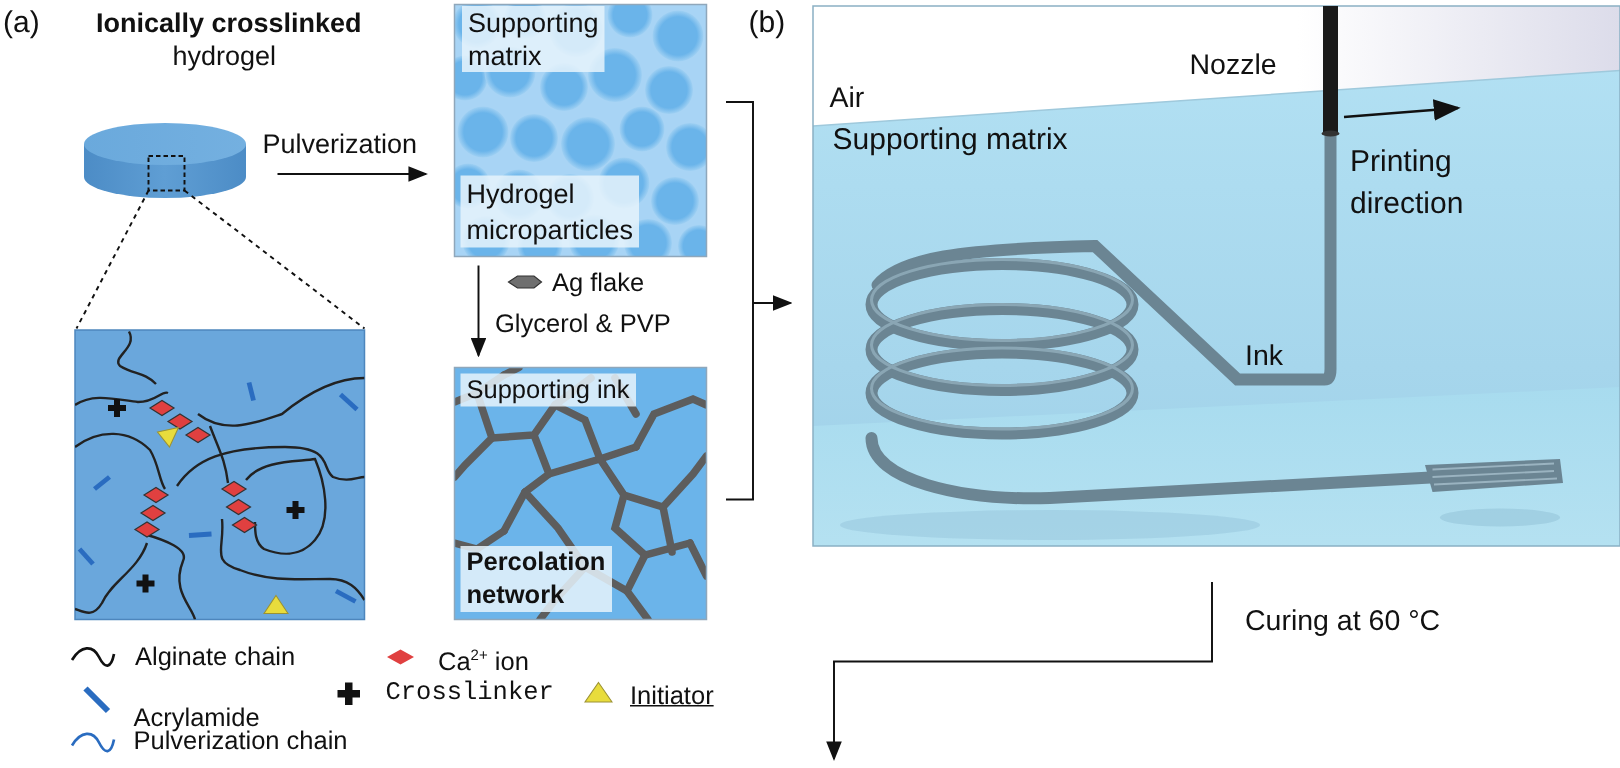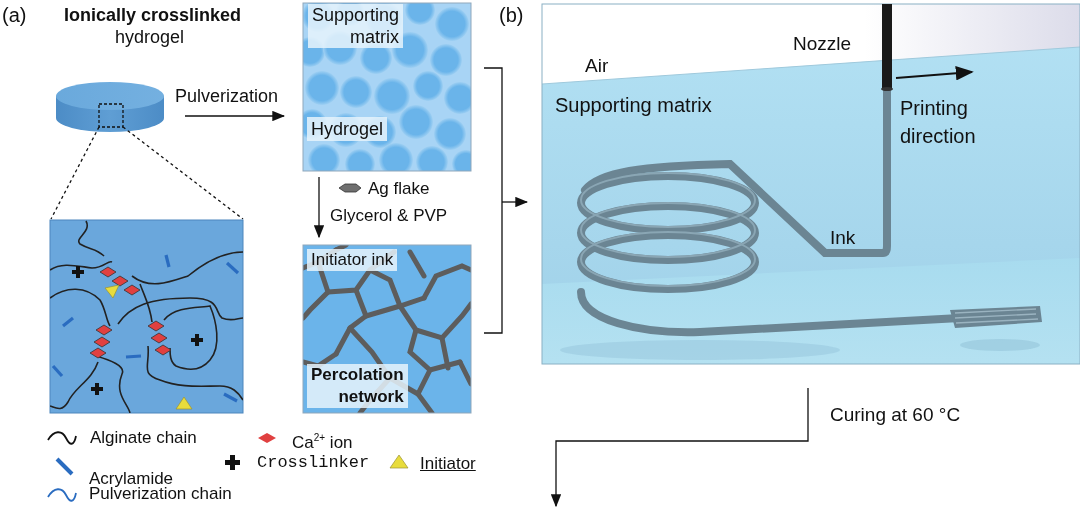--- a/index.html
+++ b/index.html
@@ -1,20 +1,20 @@
 <!DOCTYPE html>
 <html><head>
 <meta charset="utf-8">
 <style>
   html, body { margin:0; padding:0; background:#ffffff; }
   body { width:1080px; height:512px; position:relative; overflow:hidden;
          font-family:"Liberation Sans", sans-serif; color:#111; }
   .abs { position:absolute; }
   .txt { font-size:19px; line-height:22px; white-space:nowrap; }
-  .label-box { background:rgba(230,243,252,0.85); padding:0 4px;text-align:right; }
+  .label-box { background:rgba(230,243,252,0.85); padding:0 4px; }
   svg { position:absolute; left:0; top:0; overflow:visible; }
 </style>
 </head>
 <body>
 
 <svg width="1080" height="512">
   <defs>
     <linearGradient id="diskTop" x1="0" x2="1">
       <stop offset="0" stop-color="#6aa9dc"></stop>
         <stop offset="1" stop-color="#74b0e0"></stop>
@@ -224,38 +224,39 @@
 <div class="abs txt" style="left:64px;top:4px;font-size:18px;font-weight:bold;">Ionically crosslinked</div>
 <div class="abs txt" style="left:115px;top:26px;font-size:18px;">hydrogel</div>
 <div class="abs txt" style="left:175px;top:85px;font-size:18px;">Pulverization</div>
 
 <div class="abs txt label-box" style="left:308px;top:4px;font-size:18px;line-height:22px;">
   <div>Supporting</div>
   <div>matrix</div>
 </div>
 <div class="abs txt label-box" style="left:307px;top:117px;font-size:18px;line-height:24px;">
   <div>Hydrogel</div>
+  <div>microparticles</div>
 </div>
 <div class="abs txt" style="left:368px;top:178px;font-size:17px;">Ag flake</div>
 <div class="abs txt" style="left:330px;top:205px;font-size:17px;">Glycerol &amp; PVP</div>
-<div class="abs txt label-box" style="left:307px;top:249px;font-size:17px;">Initiator ink</div>
+<div class="abs txt label-box" style="left:307px;top:249px;font-size:17px;">Supporting ink</div>
 <div class="abs txt label-box" style="left:307px;top:364px;font-size:17px;line-height:22px;font-weight:bold;">
   <div>Percolation</div>
   <div>network</div>
 </div>
 
 <div class="abs txt" style="left:90px;top:427px;font-size:17px;">Alginate chain</div>
 <div class="abs txt" style="left:292px;top:427px;font-size:17px;"><span>Ca</span><sup style="font-size:10px;">2+</sup><span> ion</span></div>
 <div class="abs txt" style="left:89px;top:456px;font-size:17px;margin-top:12px;">Acrylamide</div>
 <div class="abs txt" style="left:257px;top:452px;font-size:17px;font-family:Liberation Mono, monospace;">Crosslinker</div>
 <div class="abs txt" style="left:420px;top:453px;font-size:17px;text-decoration:underline;">Initiator</div>
 <div class="abs txt" style="left:89px;top:483px;font-size:17px;">Pulverization chain</div>
 
 <div class="abs txt" style="left:499px;top:4px;font-size:20px;">(b)</div>
-<div class="abs txt" style="left:553px;top:55px;font-size:19px;margin-left:32px;">Air</div>
-<div class="abs txt" style="left:555px;top:94px;font-size:20px;">Supporting matrix</div>
+<div class="abs txt" style="left:553px;top:55px;font-size:19px;">Air</div>
+<div class="abs txt" style="left:555px;top:82px;font-size:20px;">Supporting matrix</div>
 <div class="abs txt" style="left:793px;top:33px;font-size:19px;text-align:right;">Nozzle</div>
 <div class="abs txt" style="left:900px;top:94px;font-size:20px;line-height:28px;">
   <div>Printing</div>
   <div>direction</div>
 </div>
 <div class="abs txt" style="left:830px;top:227px;font-size:19px;">Ink</div>
 <div class="abs txt" style="left:830px;top:404px;font-size:19px;">Curing at 60 °C</div>
 
 </body></html>

